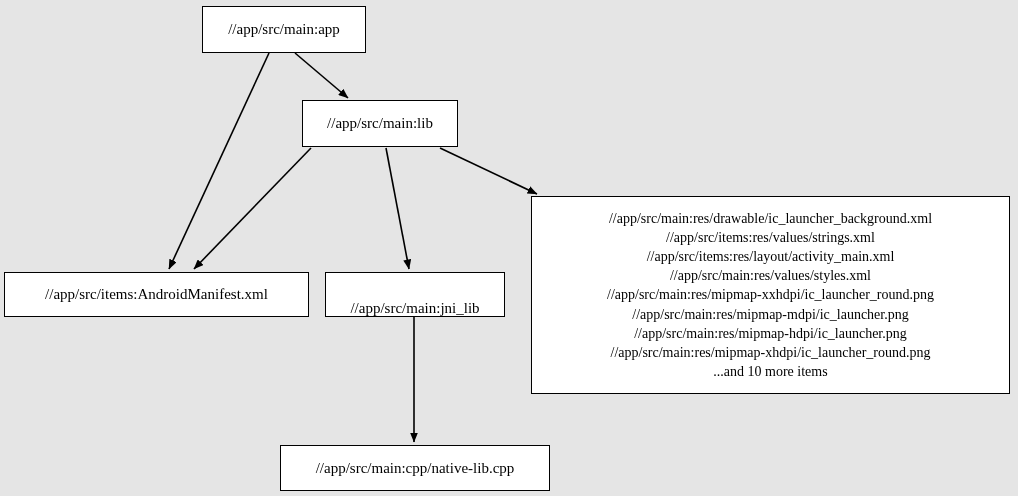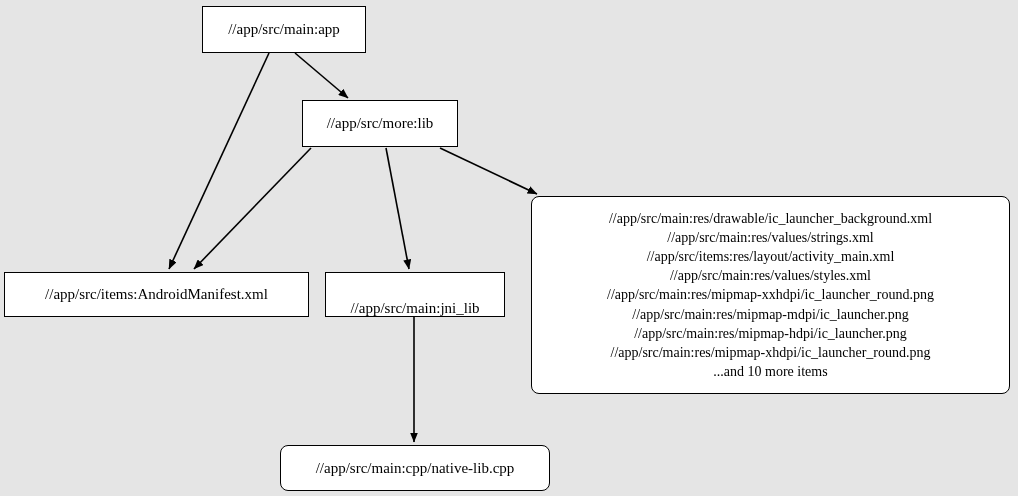--- a/index.html
+++ b/index.html
@@ -38,38 +38,37 @@
     white-space: nowrap;
   }
   .node-label {
     display: block;
     padding: 0 6px;
   }
   .node-multi {
     align-items: center;
     justify-content: center;
     white-space: normal;
-    border-radius: 8px;
   }
   .node-multi .multi-list {
     display: block;
     width: 100%;
     text-align: center;
     font-size: 14px;
     line-height: 19.2px;
   }
   .multi-line {
     display: block;
     white-space: nowrap;
   }
   #node-app       { left: 202px; top: 6px;   width: 164px; height: 47px; }
   #node-lib       { left: 302px; top: 100px; width: 156px; height: 47px; }
   #node-manifest  { left: 4px;   top: 272px; width: 305px; height: 45px; }
   #node-jnilib    { left: 325px; top: 272px; width: 180px; height: 45px; align-items: flex-end; }
-  #node-cpp       { left: 280px; top: 445px; width: 270px; height: 46px; border-radius: 8px; }
+  #node-cpp       { left: 280px; top: 445px; width: 270px; height: 46px; }
   #node-res       { left: 531px; top: 196px; width: 479px; height: 198px; }
 </style>
 </head>
 <body>
 
 <div id="canvas">
 
   <svg id="edge-layer" viewBox="0 0 1018 496" width="1018" height="496" xmlns="http://www.w3.org/2000/svg">
     <defs>
       <marker id="arrowhead" markerWidth="10" markerHeight="8" refX="9.5" refY="4" orient="auto" markerUnits="userSpaceOnUse">
@@ -88,39 +87,39 @@
     <line x1="440" y1="148" x2="537" y2="194" stroke="#000000" stroke-width="1.6" marker-end="url(#arrowhead)"></line>
 
     <line x1="414" y1="317" x2="414" y2="442" stroke="#000000" stroke-width="1.6" marker-end="url(#arrowhead)"></line>
   </svg>
 
   <div class="node" id="node-app">
     <span class="node-label">//app/src/main:app</span>
   </div>
 
   <div class="node" id="node-lib">
-    <span class="node-label">//app/src/more:lib</span>
+    <span class="node-label">//app/src/main:lib</span>
   </div>
 
   <div class="node" id="node-manifest">
     <span class="node-label">//app/src/items:AndroidManifest.xml</span>
   </div>
 
   <div class="node" id="node-jnilib">
     <span class="node-label">//app/src/main:jni_lib</span>
   </div>
 
   <div class="node" id="node-cpp">
     <span class="node-label">//app/src/main:cpp/native-lib.cpp</span>
   </div>
 
   <div class="node node-multi" id="node-res">
     <span class="multi-list" id="res-lines">
         <span class="multi-line">//app/src/main:res/drawable/ic_launcher_background.xml</span>
-        <span class="multi-line">//app/src/main:res/values/strings.xml</span>
+        <span class="multi-line">//app/src/items:res/values/strings.xml</span>
         <span class="multi-line">//app/src/items:res/layout/activity_main.xml</span>
         <span class="multi-line">//app/src/main:res/values/styles.xml</span>
         <span class="multi-line">//app/src/main:res/mipmap-xxhdpi/ic_launcher_round.png</span>
         <span class="multi-line">//app/src/main:res/mipmap-mdpi/ic_launcher.png</span>
         <span class="multi-line">//app/src/main:res/mipmap-hdpi/ic_launcher.png</span>
         <span class="multi-line">//app/src/main:res/mipmap-xhdpi/ic_launcher_round.png</span>
         <span class="multi-line">...and 10 more items</span>
       </span>
   </div>
 

